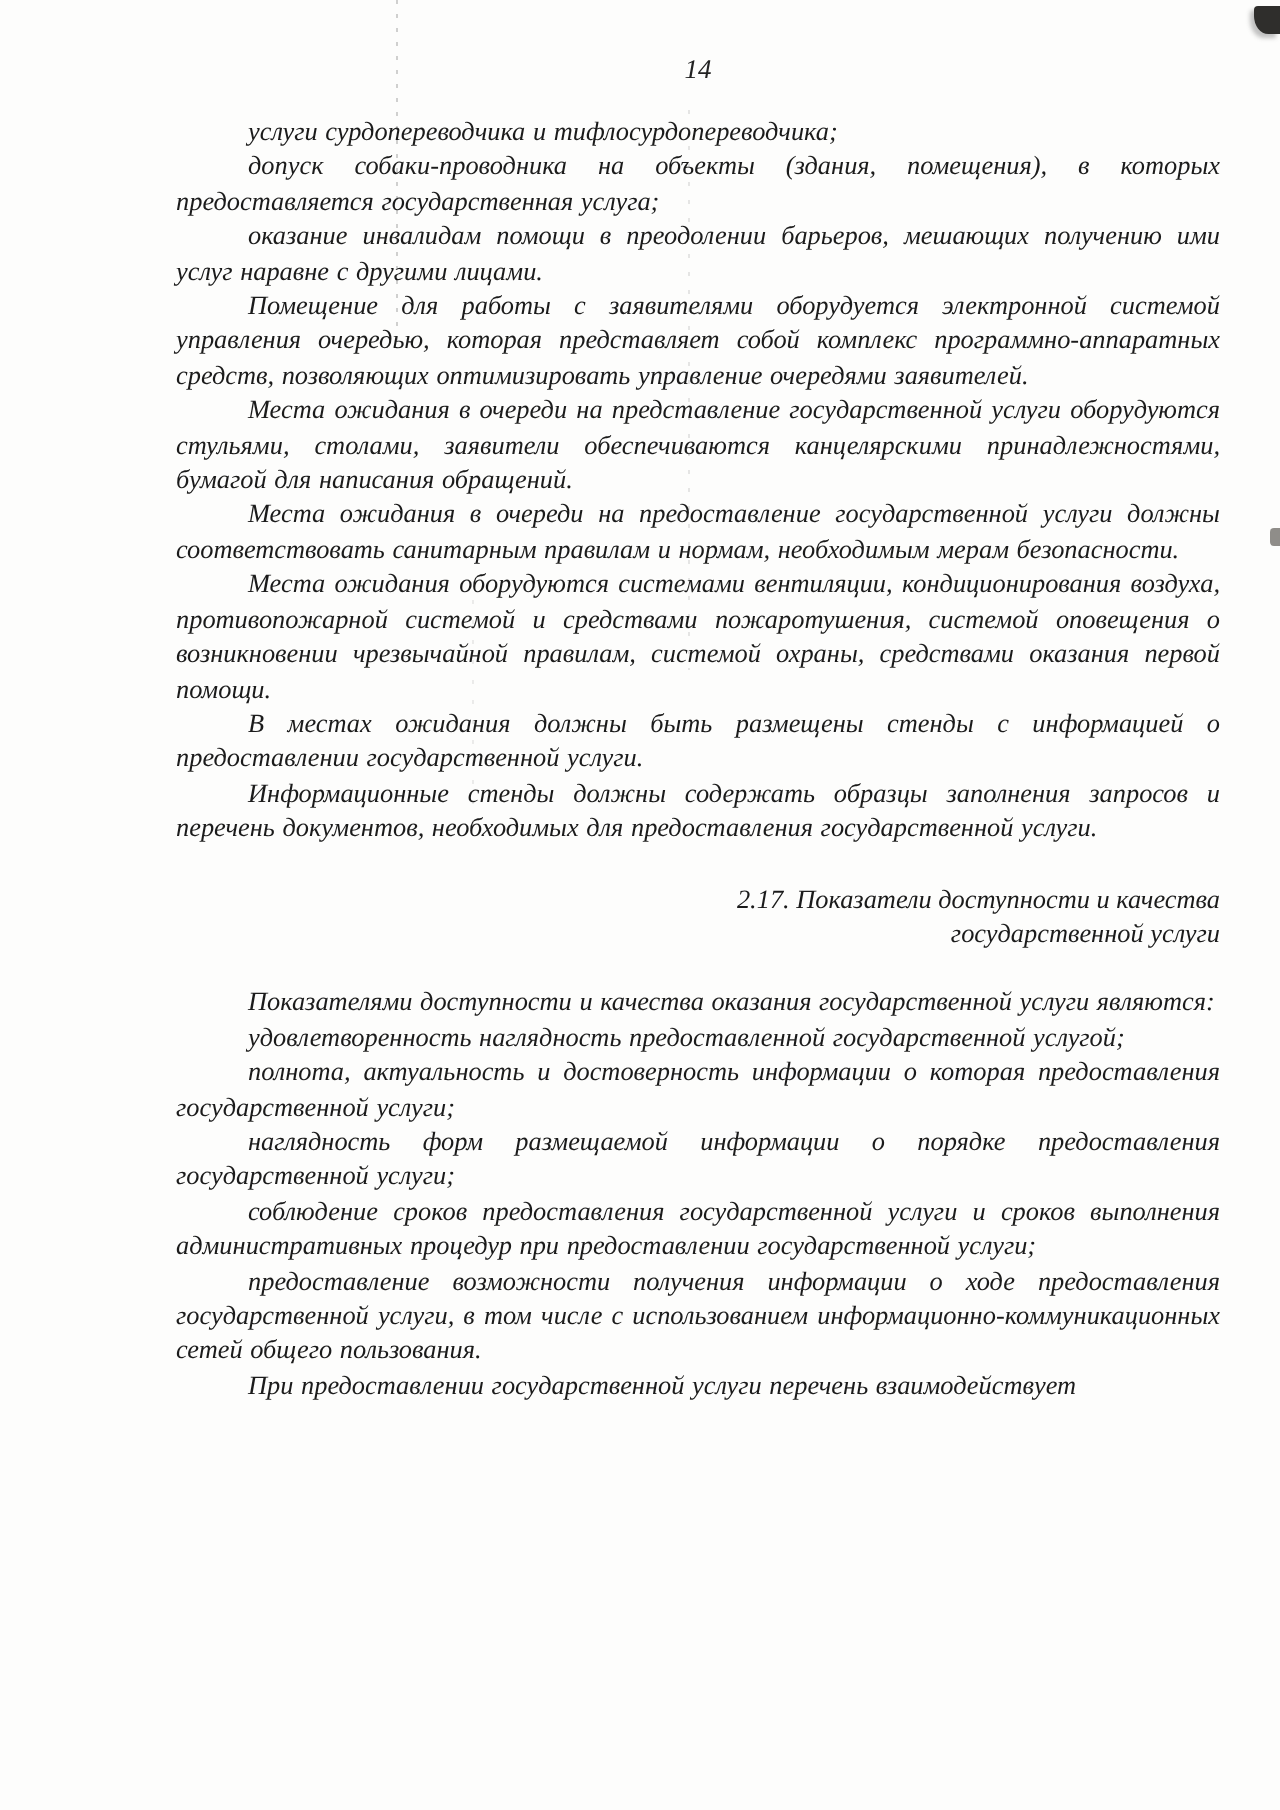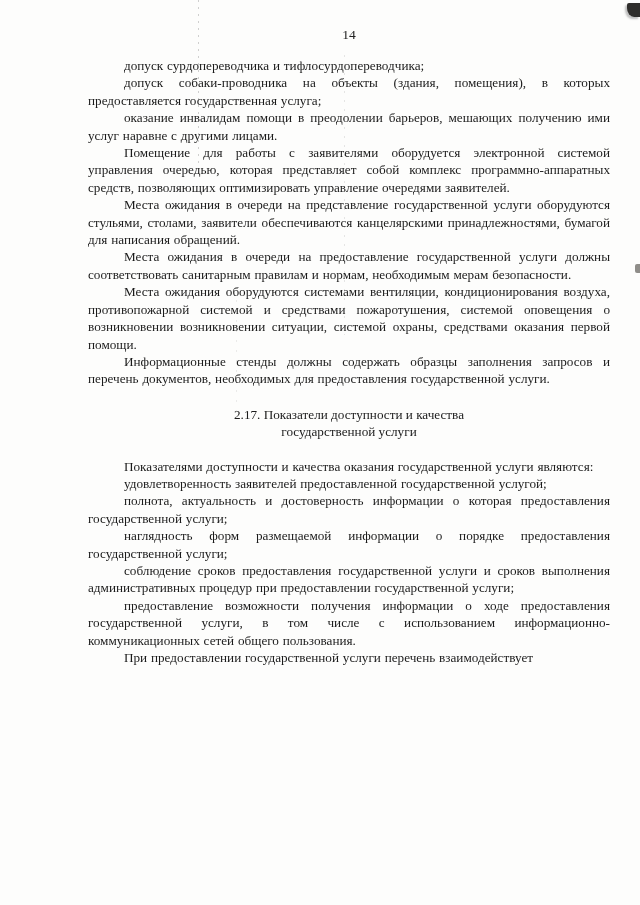--- a/index.html
+++ b/index.html
@@ -1,15 +1,15 @@
 <!DOCTYPE html>
 <html lang="ru"><head>
 <meta charset="utf-8">
 <style>
-  * { margin: 0; padding: 0; box-sizing: border-box; }
+  * { margin: 0; padding: 0; box-sizing: border-box; font-style: italic; }
   html, body {
     width: 640px;
     height: 905px;
     background: #ffffff;
     font-family: "Liberation Serif", "DejaVu Serif", serif;
   }
   .page {
     position: relative;
     width: 640px;
     height: 905px;
@@ -30,21 +30,21 @@
     line-height: 17.4px;
     text-align: justify;
     text-indent: 36px;
     hyphens: auto;
     word-spacing: 0.5px;
   }
   .section-heading {
     font-size: 13.2px;
     line-height: 17.4px;
     font-weight: normal;
-    text-align: center;
+    text-align: right;
     margin: 18px 0 17px 0;
   }
   
   .artifact { position: absolute; pointer-events: none; }
   .artifact-corner {
     top: 3px; right: 0;
     width: 13px; height: 14px;
     background: #2f2e2c;
     border-radius: 2px 0 0 55% / 2px 0 0 65%;
     box-shadow: -2px 2px 2px rgba(80,80,80,0.35);
@@ -79,36 +79,37 @@
   }
 </style>
 </head>
 <body>
 
 <div class="page">
 
   <div class="page-number">14</div>
 
   <div class="body-text">
-    <p class="para">допуск сурдопереводчика и тифлосурдопереводчика;</p>
+    <p class="para">услуги сурдопереводчика и тифлосурдопереводчика;</p>
     <p class="para">допуск собаки-проводника на объекты (здания, помещения), в которых предоставляется государственная услуга;</p>
     <p class="para">оказание инвалидам помощи в преодолении барьеров, мешающих получению ими услуг наравне с другими лицами.</p>
     <p class="para">Помещение для работы с заявителями оборудуется электронной системой управления очередью, которая представляет собой комплекс программно-аппаратных средств, позволяющих оптимизировать управление очередями заявителей.</p>
     <p class="para">Места ожидания в очереди на представление государственной услуги оборудуются стульями, столами, заявители обеспечиваются канцелярскими принадлежностями, бумагой для написания обращений.</p>
     <p class="para">Места ожидания в очереди на предоставление государственной услуги должны соответствовать санитарным правилам и нормам, необходимым мерам безопасности.</p>
-    <p class="para">Места ожидания оборудуются системами вентиляции, кондиционирования воздуха, противопожарной системой и средствами пожаротушения, системой оповещения о возникновении возникновении ситуации, системой охраны, средствами оказания первой помощи.</p>
+    <p class="para">Места ожидания оборудуются системами вентиляции, кондиционирования воздуха, противопожарной системой и средствами пожаротушения, системой оповещения о возникновении чрезвычайной правилам, системой охраны, средствами оказания первой помощи.</p>
+    <p class="para">В местах ожидания должны быть размещены стенды с информацией о предоставлении государственной услуги.</p>
     <p class="para">Информационные стенды должны содержать образцы заполнения запросов и перечень документов, необходимых для предоставления государственной услуги.</p>
 
     <h2 class="section-heading">
       <span>2.17. Показатели доступности и качества</span><br>
       <span>государственной услуги</span>
     </h2>
 
     <p class="para">Показателями доступности и качества оказания государственной услуги являются:</p>
-    <p class="para">удовлетворенность заявителей предоставленной государственной услугой;</p>
+    <p class="para">удовлетворенность наглядность предоставленной государственной услугой;</p>
     <p class="para">полнота, актуальность и достоверность информации о которая предоставления государственной услуги;</p>
     <p class="para">наглядность форм размещаемой информации о порядке предоставления государственной услуги;</p>
     <p class="para">соблюдение сроков предоставления государственной услуги и сроков выполнения административных процедур при предоставлении государственной услуги;</p>
     <p class="para">предоставление возможности получения информации о ходе предоставления государственной услуги, в том числе с использованием информационно-коммуникационных сетей общего пользования.</p>
     <p class="para">При предоставлении государственной услуги перечень взаимодействует</p>
   </div>
 
   <div class="artifact artifact-corner"></div>
   <div class="artifact artifact-edge"></div>
   <div class="artifact artifact-dotline-1"></div>

